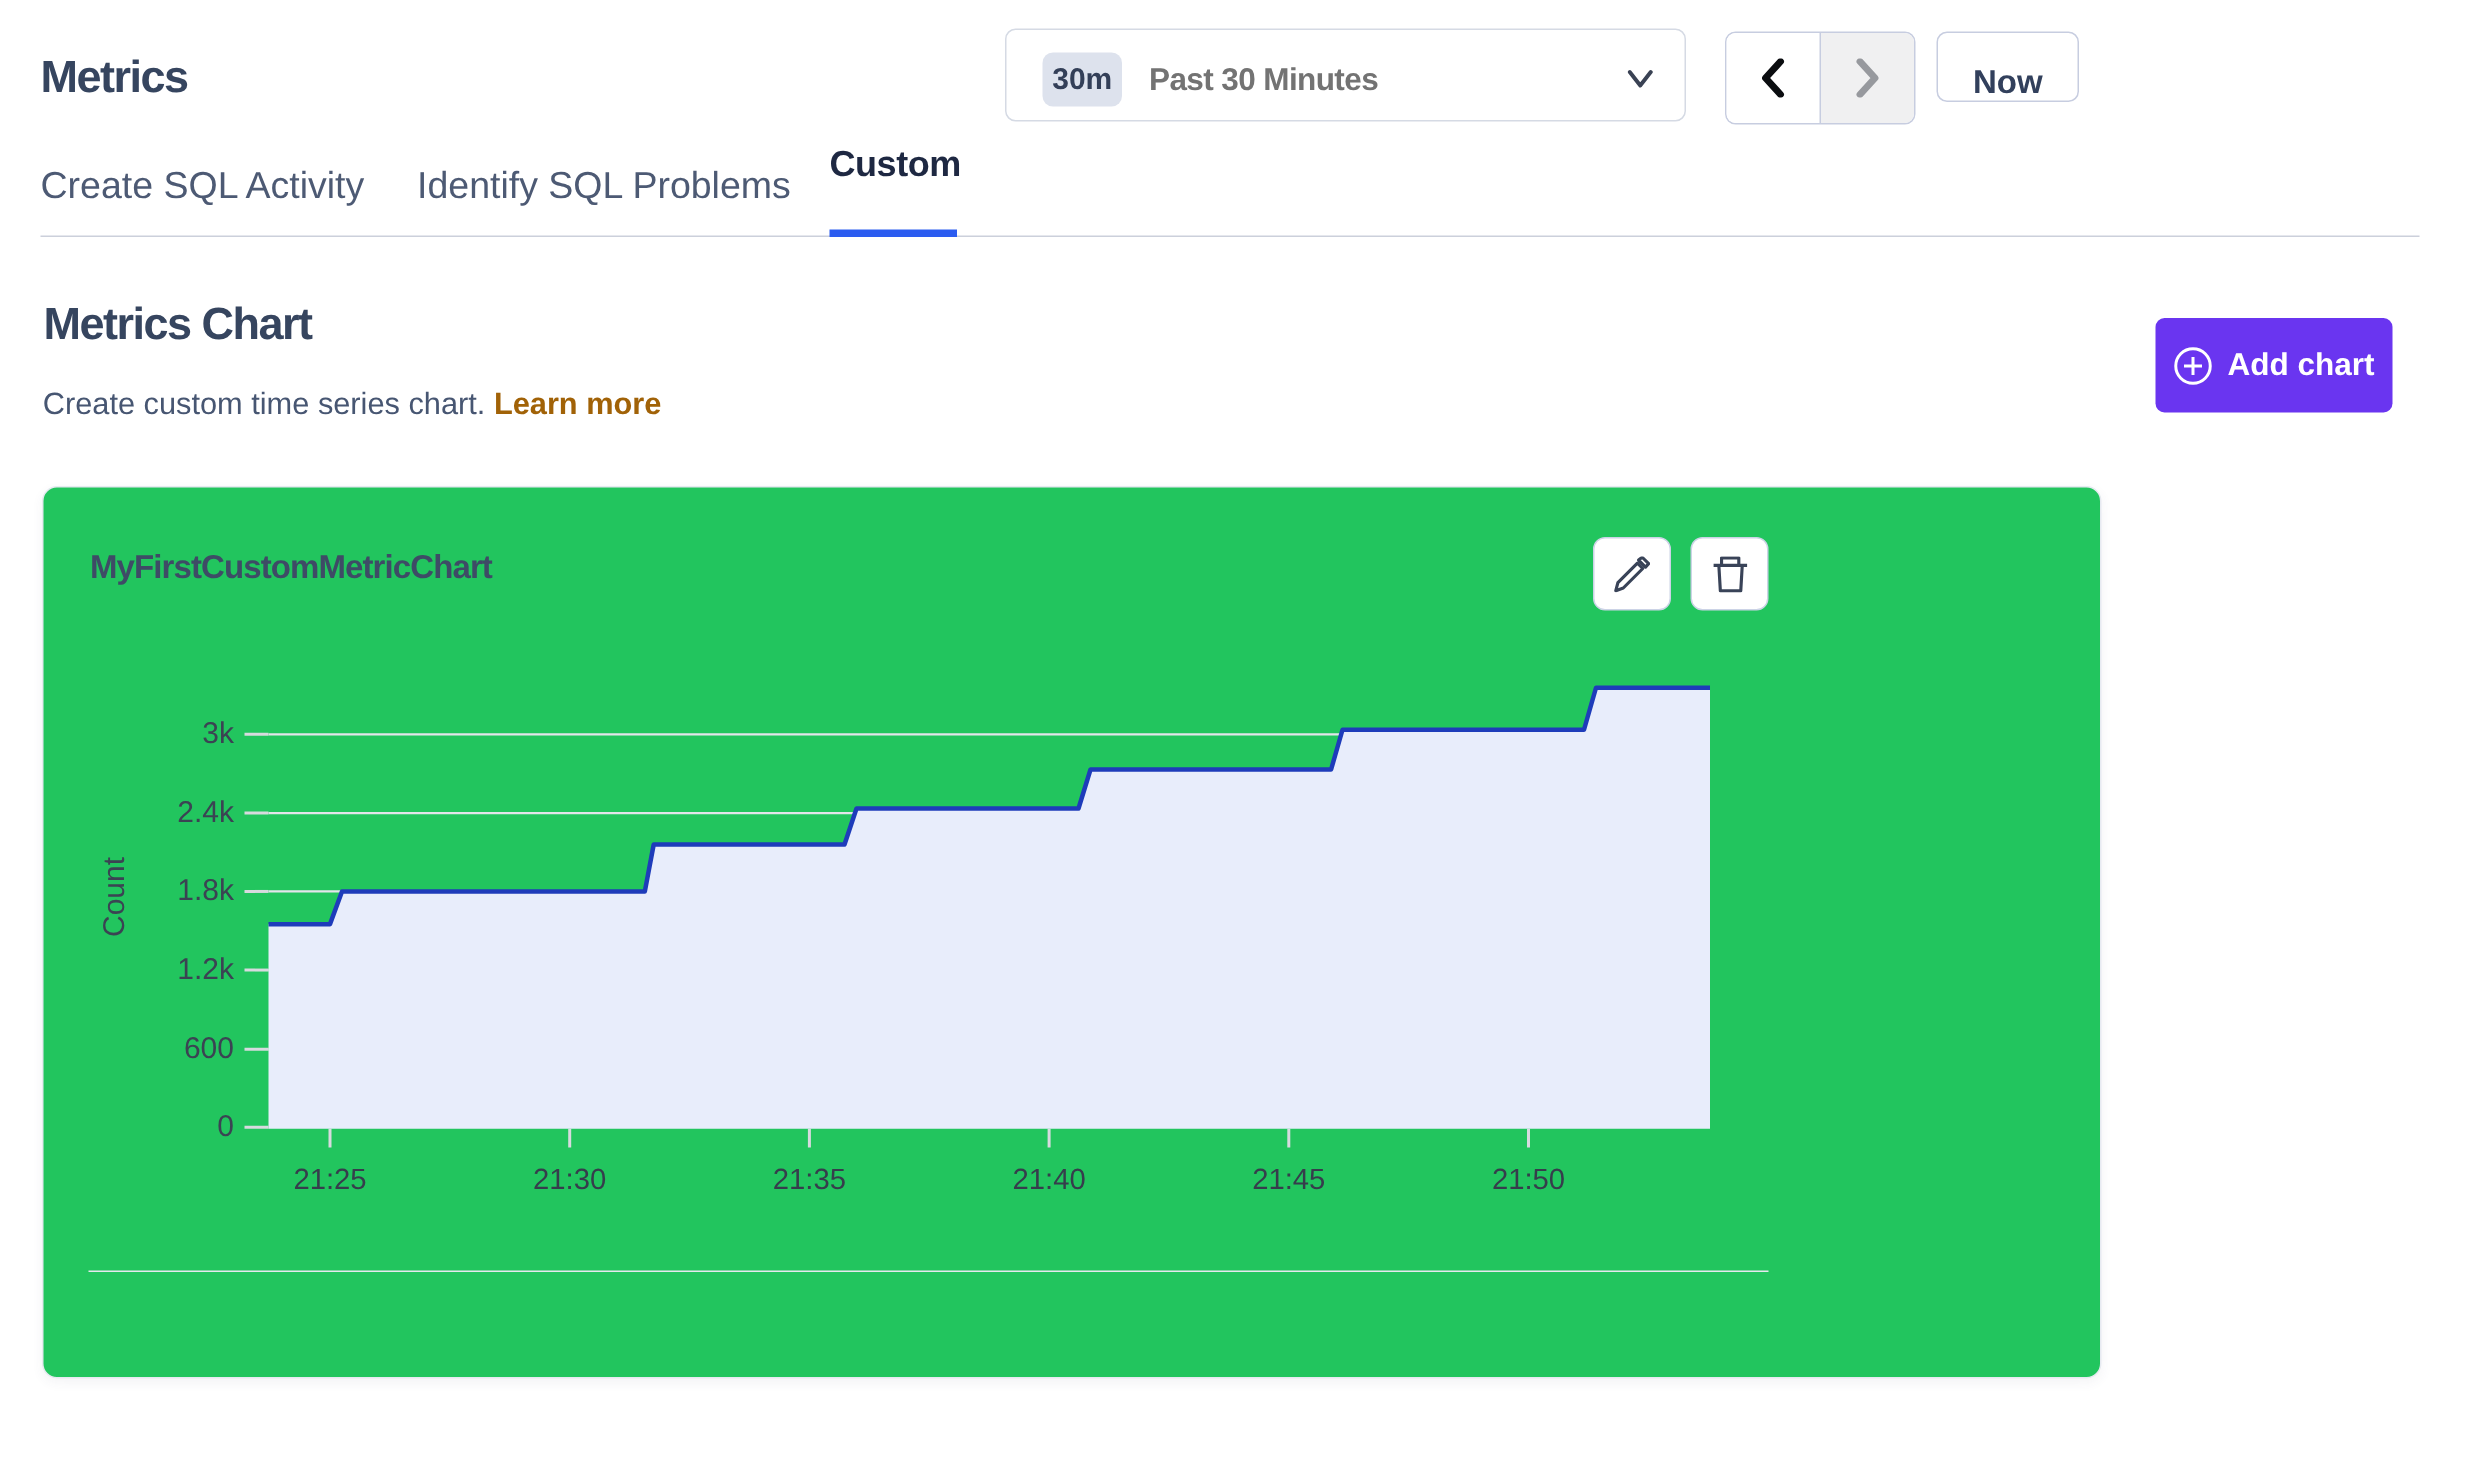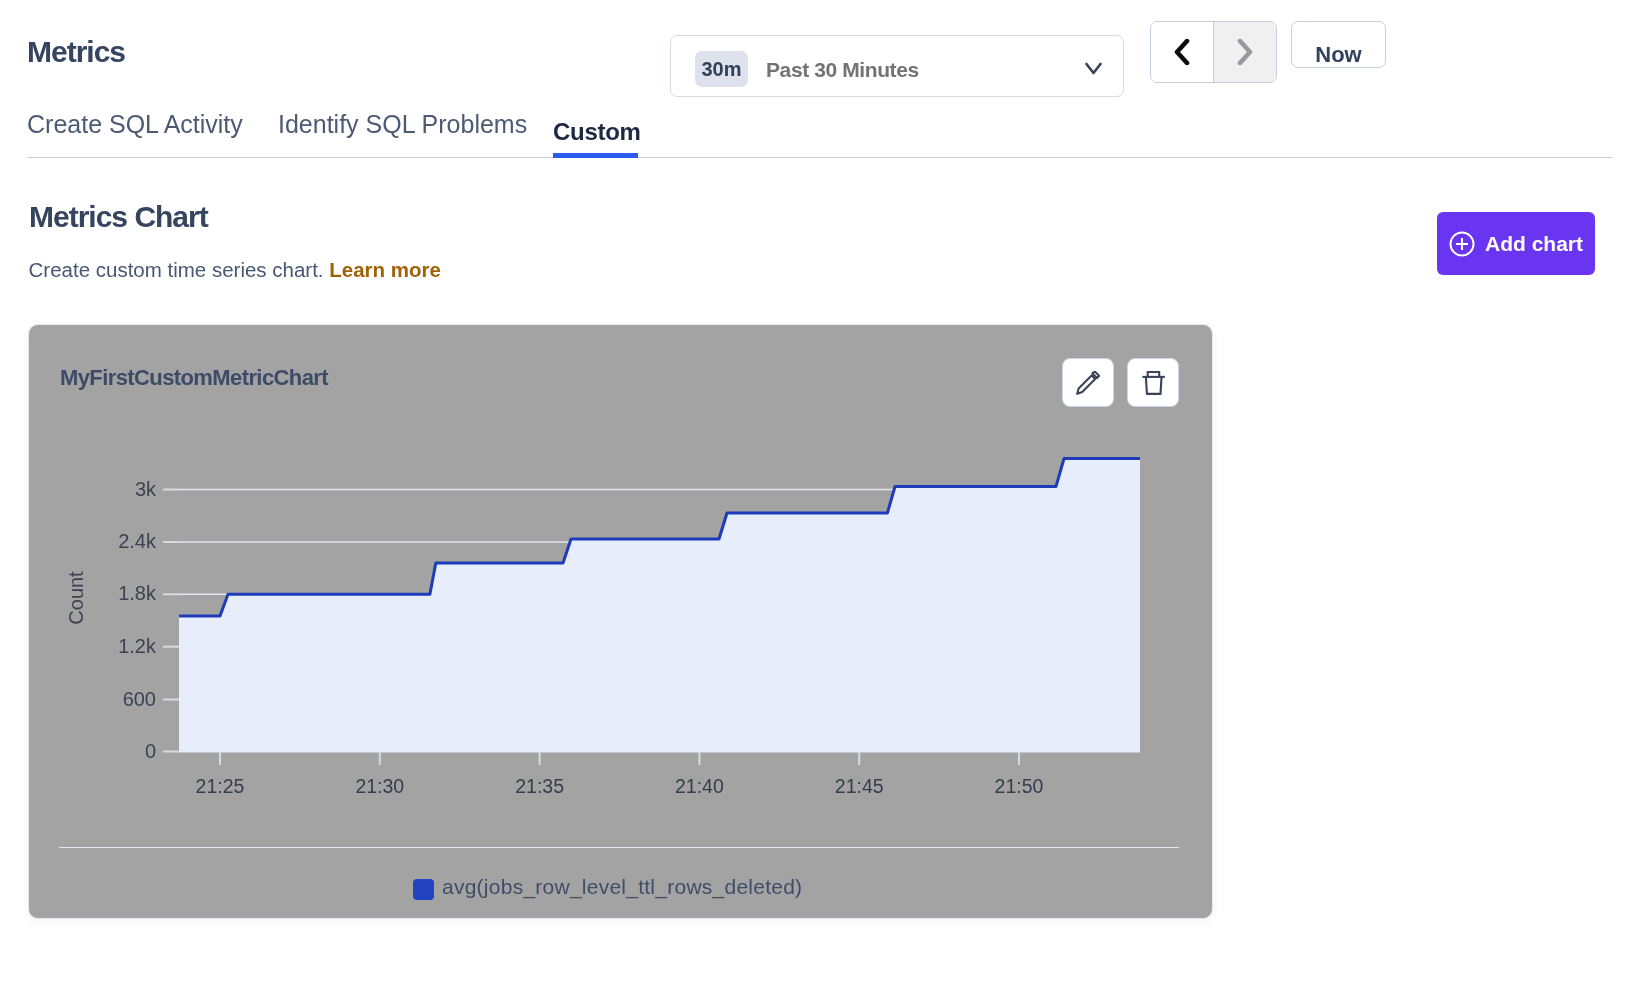--- a/index.html
+++ b/index.html
@@ -2,47 +2,47 @@
 <html><head>
 <meta charset="utf-8">
 <style>
   * { margin:0; padding:0; box-sizing:border-box; }
   html,body { width:1650px; height:982px; background:#ffffff;
     font-family:"Liberation Sans", sans-serif; overflow:hidden; }
   .abs { position:absolute; }
   
   #h-metrics { left:27px; top:36.5px; font-size:30px; font-weight:bold; color:#36455f; line-height:1; letter-spacing:-1px;}
   
-  #dd { left:670px; top:19px; width:454px; height:62px; border:1px solid #d5dae4; border-radius:7px; background:#fff;margin-top:16px; }
+  #dd { left:670px; top:19px; width:454px; height:62px; border:1px solid #d5dae4; border-radius:7px; background:#fff; }
   #dd-badge { left:24px; top:15px; width:53px; height:36px; background:#dde2ed; border-radius:7px;
     font-size:20px; font-weight:bold; color:#333f58; text-align:center; line-height:36px; }
   #dd-label { left:95px; top:19px; font-size:21px; font-weight:bold; color:#737373; line-height:29px; letter-spacing:-0.4px; }
   #dd-chev { left:414px; top:24.5px; }
   
   #arrows { left:1150px; top:21px; width:127px; height:62px; border:1px solid #c7cde0; border-radius:7px; overflow:hidden; display:flex; }
   #arrow-l { width:63px; height:60px; background:#fff; border-right:1px solid #c7cde0; display:flex; align-items:center; justify-content:center; }
   #arrow-r { width:62px; height:60px; background:#f0f0f1; display:flex; align-items:center; justify-content:center; }
   #btn-now { left:1291px; top:21px; width:95px; height:47px; border:1px solid #c7cde0; border-radius:7px; background:#fff;
     font-size:22px; font-weight:bold; color:#32405c; text-align:center; line-height:65px; }
   
   #tabline { left:27px; top:157px; width:1586px; height:1px; background:#ccd0db; }
   .tab { top:112px; font-size:25px; line-height:25px; color:#4d5a74; }
   #tab1 { left:27px; }
   #tab2 { left:278px; }
-  #tab3 { left:553px; top:119px; color:#1e2842; font-weight:bold; font-size:24px; letter-spacing:-0.3px;}
+  #tab3 { left:553px; top:97px; color:#1e2842; font-weight:bold; font-size:24px; letter-spacing:-0.3px;}
   #tabu { left:553px; top:153px; width:85px; height:5px; background:#2b5cf0; }
   
   #h-custom { left:29px; top:202px; font-size:30px; font-weight:bold; color:#36455f; line-height:1; letter-spacing:-1px; }
   #subtitle { left:28.5px; top:258px; font-size:20.5px; color:#475672; line-height:24px; }
   #subtitle .lm { color:#a16207; font-weight:bold; }
   #btn-add { left:1437px; top:184px; width:158px; height:63px; background:#6a35f0; border-radius:6px;
     display:flex; align-items:center; justify-content:center; color:#fff;margin-top:28px; }
   #btn-add .txt { font-size:21px; font-weight:bold; margin-left:10px; }
   
-  #card { left:28px; top:324px; width:1185px; height:595px; background:#a3a3a3; border:1px solid #e7eaf1;
+  #card { left:28px; top:324px; width:1373px; height:595px; background:#22c55e; border:1px solid #e7eaf1;
     border-radius:10px; box-shadow:0 3px 8px rgba(60,70,100,0.06); }
   #card-title { left:31px; top:40px; font-size:22px; font-weight:bold; color:#3e4b66; line-height:1.2; letter-spacing:-0.6px; }
   .iconbtn { top:33px; width:52px; height:49px; border:1px solid #ccd3e6; border-radius:8px; background:#fff;
     display:flex; align-items:center; justify-content:center; }
   #ib-edit { left:1033px; }
   #ib-del { left:1098px; }
   #sep { left:30px; top:522px; width:1120px; height:1px; background:#e5e8ee; }
   #legend { left:384px; top:552px; display:flex; align-items:center; }
   #legend .sq { width:21px; height:21px; background:#2342c0; border-radius:4px; }
   #legend .lt { margin-left:8px; font-size:21px; color:#3f4d68; letter-spacing:0.25px; position:relative; top:-2px; }
@@ -153,17 +153,13 @@
       <text x="350.8" y="467.5">21:30</text>
       <text x="510.6" y="467.5">21:35</text>
       <text x="670.4" y="467.5">21:40</text>
       <text x="830.2" y="467.5">21:45</text>
       <text x="990" y="467.5">21:50</text>
     </g>
     <text x="53.5" y="273" font-size="20" fill="#3b4353" text-anchor="middle" transform="rotate(-90 53.5 273)">Count</text>
   </svg>
 
   <div class="abs" id="sep"></div>
-  <div class="abs" id="legend">
-    <div class="sq"></div>
-    <div class="lt">avg(jobs_row_level_ttl_rows_deleted)</div>
-  </div>
 </div>
 
 </body></html>

